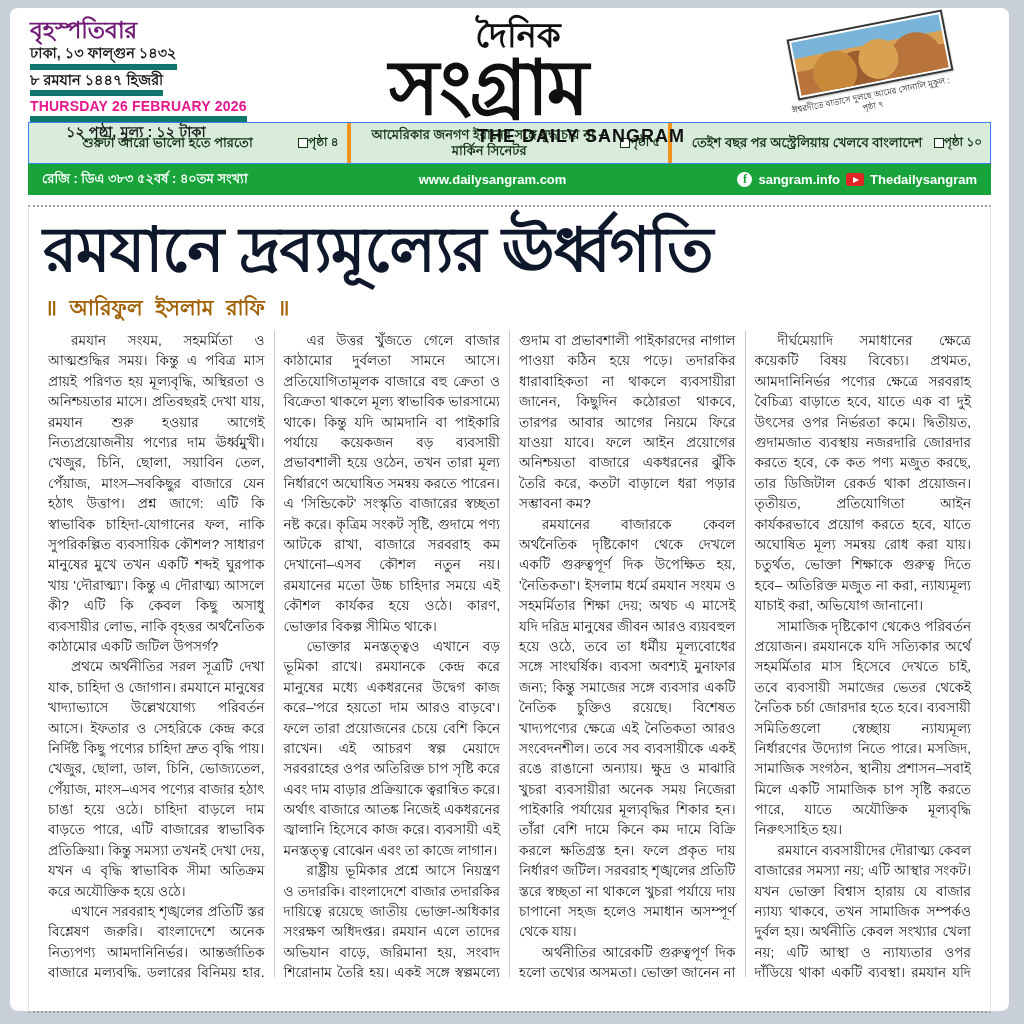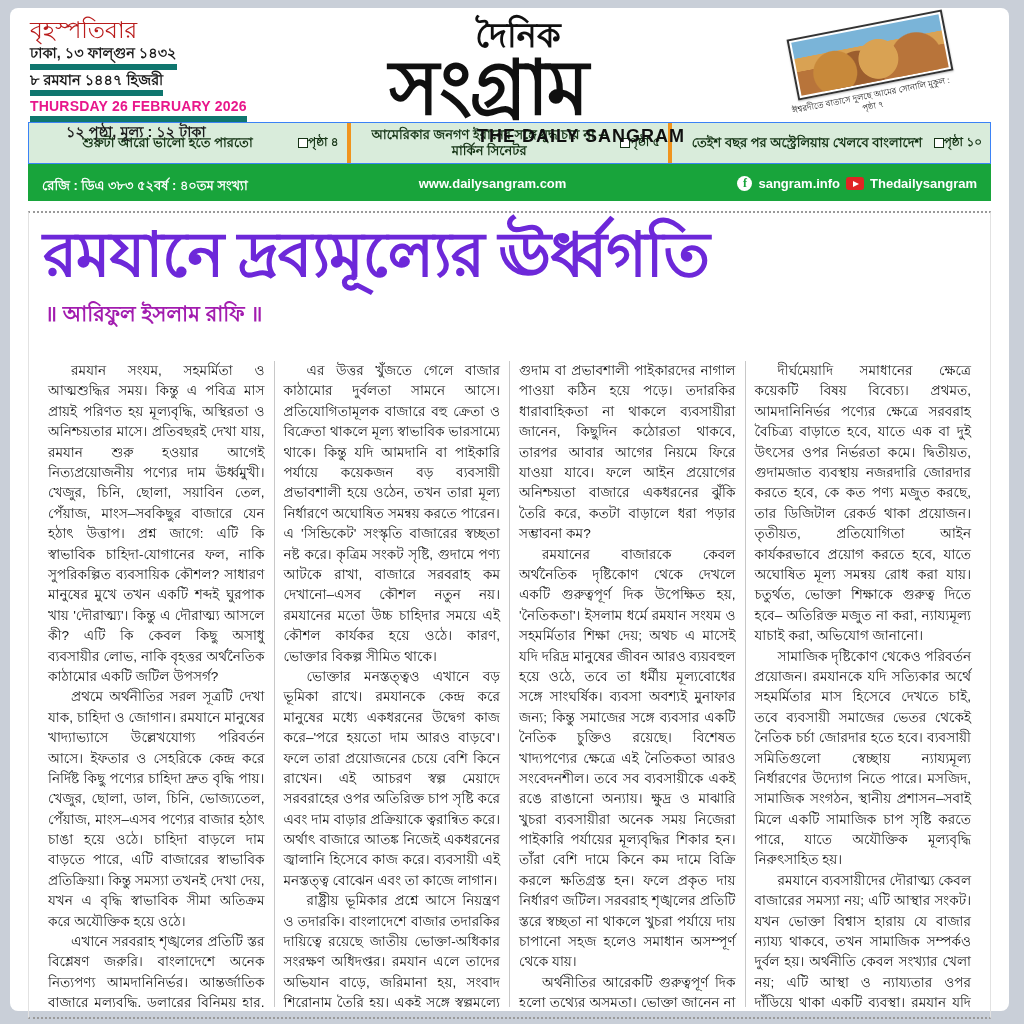--- a/index.html
+++ b/index.html
@@ -11,21 +11,21 @@
     overflow:hidden;
   }
   .page {
     position:absolute; left:10px; top:8px; right:15px; bottom:13px;
     background:#ffffff; border-radius:8px;
     padding:6px 8px 0 8px;
   }
   
   .header { position:relative; height:108px; }
   .dateblock { position:absolute; left:12px; top:4px; width:235px; }
-  .weekday { color:#b91c1c; font-weight:normal; font-size:23px; line-height:1.1; }
+  .weekday { color:#701a75; font-weight:bold; font-size:23px; line-height:1.1; }
   .dateline {
     font-size:14.5px; font-weight:bold; color:#1a1a1a;
     border-bottom:6px solid #0f766e; display:inline-block;
     padding:1px 0 0 0; line-height:1.35;
   }
   .dateline.pink { color:#e8178b; font-size:14px; letter-spacing:.2px; }
   .dateline.plain { border-bottom:none;margin-left:36px; }
   .masthead { position:absolute; left:255px; top:4px; width:430px; text-align:center; color:#101010; }
   .masthead .daily { font-size:34px; font-weight:bold; line-height:1; margin-left:60px; }
   .masthead .title { font-size:76px; font-weight:bold; line-height:.95; letter-spacing:-2px; }
@@ -60,23 +60,23 @@
   .teaser { flex:1; display:flex; align-items:center; padding:0 8px; }
   .teaser + .teaser { border-left:4px solid #f0941e; }
   .teaserText {
     flex:1; text-align:center; font-size:13px; font-weight:bold;
     color:#143314; line-height:1.25;
   }
   .pageRef { display:flex; align-items:center; font-size:12px; font-weight:bold; color:#143314; white-space:nowrap; }
   .pgbox { width:10px; height:10px; border:1.5px solid #143314; background:#fff; display:inline-block; }
   
   .infobar {
-    margin:0 10px; height:37px; background:#18a43b;
-    display:flex; align-items:flex-start; justify-content:space-between;
-    color:#ffffff; font-weight:bold; font-size:13px; padding:12px 14px;
+    margin:0 10px; height:31px; background:#18a43b;
+    display:flex; align-items:center; justify-content:space-between;
+    color:#ffffff; font-weight:bold; font-size:13px; padding:0 14px;
   }
   .social { display:flex; align-items:center; gap:6px; }
   .fbIcon {
     width:15px; height:15px; border-radius:50%; background:#ffffff;
     color:#18a43b; font-size:12px; font-weight:bold; text-align:center; line-height:15px;
     font-family:"Liberation Serif",serif;
   }
   .ytIcon {
     width:18px; height:13px; border-radius:3px; background:#e02424; position:relative; display:inline-block;
   }
@@ -89,24 +89,24 @@
     margin:10px 10px 0 10px;
     border-top:2px dotted #9a9a9a;
     border-bottom:2px dotted #9a9a9a;
     border-left:1px solid #e2e2e2;
     border-right:1px solid #e2e2e2;
     padding:10px 10px 18px 10px;
     height:808px;
     overflow:hidden;
   }
   .headline {
-    font-size:62px; font-weight:bold; color:#6d28d9;
-    line-height:1.05; letter-spacing:-1px; padding-left:4px;font-family:Liberation Serif, serif;
-  }
-  .byline { font-size:21px; font-weight:bold; color:#a21caf; margin:10px 0 28px 6px; }
+    font-size:62px; font-weight:bold; color:#0f172a;
+    line-height:1.05; letter-spacing:-1px; padding-left:4px;
+  }
+  .byline { font-size:21px; font-weight:bold; color:#a16207; margin:10px 0 4px 6px;font-family:Liberation Mono, monospace; }
   .columns { display:flex; height:646px; overflow:hidden; }
   .col {
     flex:1; padding:0 9px; font-size:13.6px; line-height:1.5;
     text-align:justify; color:#161616; overflow:hidden;
   }
   .col + .col { border-left:1px solid #c8c8c8; }
   .col p { text-indent:1.7em; margin:0; }
   .col p.cont { text-indent:0; }
 </style>
 </head>

